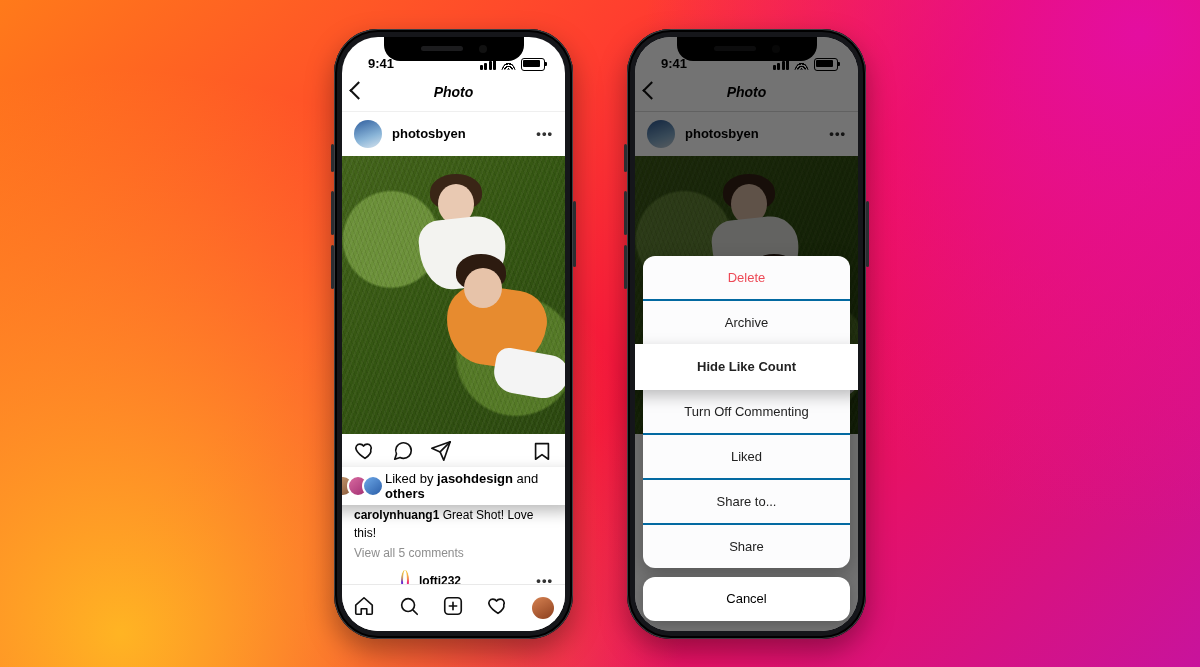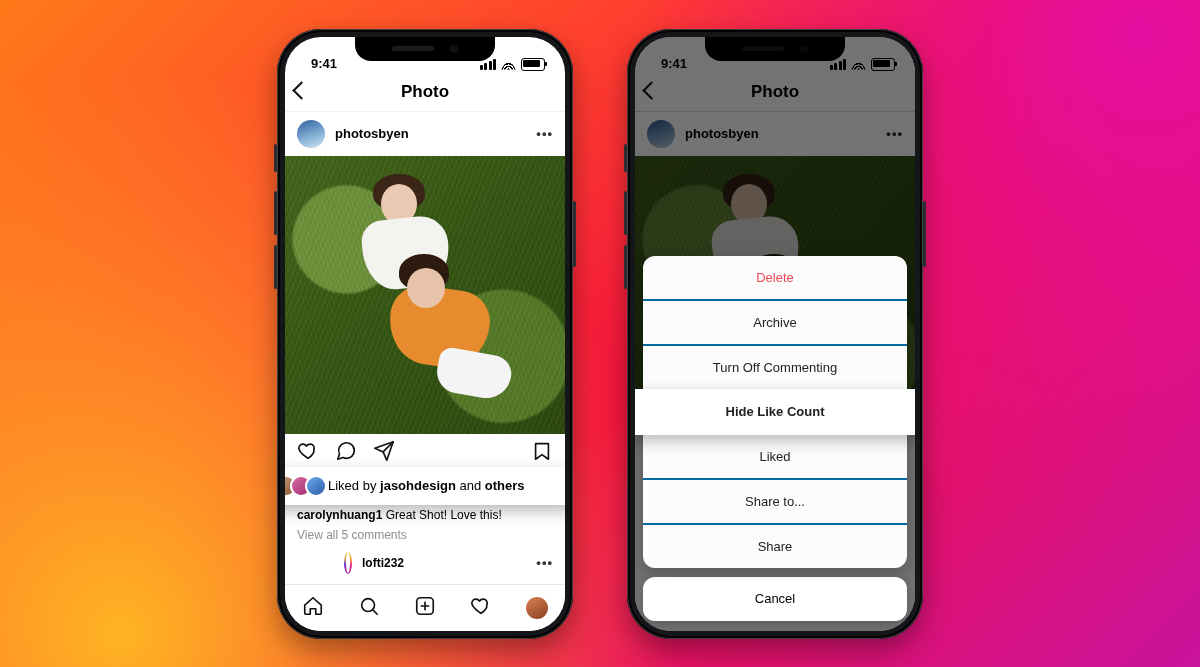--- a/index.html
+++ b/index.html
@@ -7,21 +7,21 @@
     width:1200px;height:667px;position:relative;
     background:
       radial-gradient(circle at 95% 5%, #e40ea0 0%, rgba(228,14,160,0) 38%),
       radial-gradient(circle at 10% 95%, #ffb423 0%, rgba(255,180,35,0) 45%),
       linear-gradient(135deg,#ff7a1a 0%,#ff3d2f 35%,#f6123f 55%,#e4116a 75%,#c8139c 100%);
     display:flex;align-items:center;justify-content:center;gap:54px;
   }
 
   
   .device{
-    width:296px;height:610px;border-radius:44px;background:#15161a;
+    width:239px;height:610px;border-radius:44px;background:#15161a;
     padding:8px;box-sizing:border-box;position:relative;
     box-shadow:0 12px 28px rgba(0,0,0,.35),inset 0 0 0 1px #3d3f44,inset 0 0 0 3px #000;
   }
   .device .side-btn{position:absolute;background:#2b2d31;border-radius:2px;}
   .device .sb-l1{left:-3px;top:115px;width:3px;height:28px;}
   .device .sb-l2{left:-3px;top:162px;width:3px;height:44px;}
   .device .sb-l3{left:-3px;top:216px;width:3px;height:44px;}
   .device .sb-r {right:-3px;top:172px;width:3px;height:66px;}
   .screen{
     width:100%;height:100%;border-radius:36px;background:#fff;position:relative;overflow:hidden;
@@ -46,21 +46,21 @@
     radial-gradient(circle at 50% 100%,#000 0 1.5px,transparent 1.6px),
     radial-gradient(circle at 50% 100%,transparent 3px,#000 3.1px 4.4px,transparent 4.5px),
     radial-gradient(circle at 50% 100%,transparent 5.5px,#000 5.6px 7px,transparent 7.1px);
     clip-path:polygon(0 100%,50% 0,100% 100%);}
   .batt{width:22px;height:11px;border:1px solid #000;border-radius:3px;position:relative;}
   .batt::after{content:"";position:absolute;right:-3px;top:3px;width:2px;height:4px;background:#000;border-radius:0 1px 1px 0;}
   .batt i{display:block;width:17px;height:7px;margin:1px;background:#000;border-radius:1px;}
 
   
   .nav{height:38px;display:flex;align-items:center;justify-content:center;position:relative;border-bottom:1px solid #efefef;}
-  .nav .title{font-size:17px;font-weight:600;}
+  .nav .title{font-size:14px;font-weight:600;font-style:italic;}
   .nav .back{position:absolute;left:10px;top:50%;transform:translateY(-50%);}
   .chev-left{width:11px;height:11px;border-left:2px solid #111;border-bottom:2px solid #111;transform:rotate(45deg);display:inline-block;}
 
   
   .post-head{height:44px;display:flex;align-items:center;padding:0 12px;gap:10px;}
   .avatar{width:28px;height:28px;border-radius:50%;flex:none;}
   .av-user{background:linear-gradient(160deg,#2f5e9e 0%,#8ab5d8 60%,#d6e3ee 100%);}
   .post-head .uname{font-size:13px;font-weight:600;}
   .dots{margin-left:auto;letter-spacing:1px;font-weight:700;color:#333;font-size:13px;}
 
@@ -305,22 +305,22 @@
           <div class="person p2-head"></div>
           <div class="person p2-shorts"></div>
       </div>
 
       <div class="dim"></div>
 
       <div class="sheet-wrap">
         <div class="sheet">
           <div class="opt danger">Delete</div>
           <div class="opt">Archive</div>
+          <div class="opt highlight">Hide Like Count</div>
           <div class="opt">Turn Off Commenting</div>
-          <div class="opt highlight">Hide Like Count</div>
           <div class="opt">Liked</div>
           <div class="opt">Share to...</div>
           <div class="opt">Share</div>
         </div>
         <div class="cancel">Cancel</div>
       </div>
     </div>
   </div>
 
 </div>

